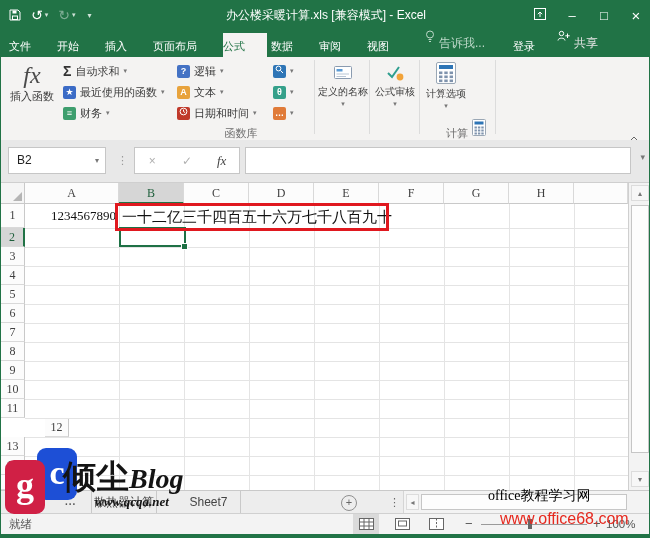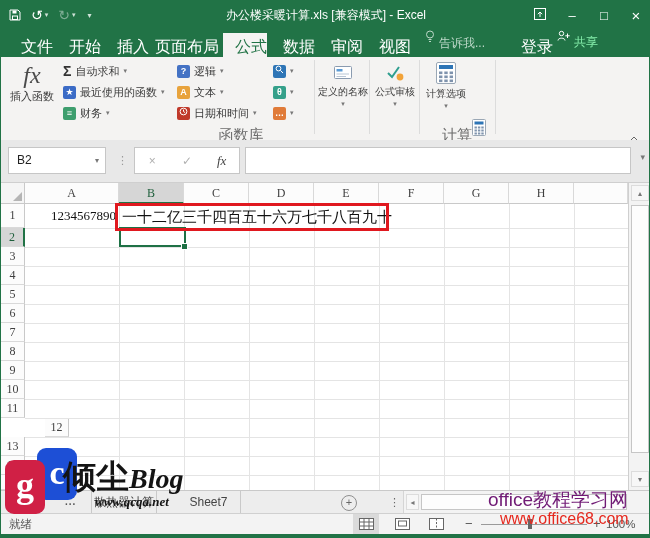--- a/index.html
+++ b/index.html
@@ -12,34 +12,34 @@
   .qat{position:absolute;left:8px;top:0;height:30px;display:flex;align-items:center;gap:10px;}
   .qbtn{display:flex;align-items:center;color:#fff;font-size:14px;line-height:30px;cursor:default;}
   .qbtn .car{font-size:7px;margin-left:2px;color:#cfe3d8;}
   .qbtn.dim{color:#7fae95;}
   .title{position:absolute;left:160px;right:160px;top:0;height:30px;line-height:30px;text-align:center;
          font-size:12px;color:#fff;white-space:nowrap;}
   .winctl{position:absolute;right:6px;top:0;height:30px;display:flex;align-items:center;gap:14px;}
   .wbtn{color:#fff;font-size:13px;width:18px;text-align:center;}
   
   .tabstrip{position:absolute;left:0;top:30px;width:650px;height:27px;background:#217346;}
-  .rtab{position:absolute;top:3px;height:27px;line-height:27px;text-align:right;color:#fff;font-size:16px;}
+  .rtab{position:absolute;top:3px;height:27px;line-height:27px;text-align:left;color:#fff;font-size:11px;}
   .rtab.active{background:#f4f3f2;color:#217346;}
   .tellme{position:absolute;top:0;height:27px;line-height:27px;color:#bcd8c8;font-size:12px;display:flex;align-items:flex-start;gap:4px;}
   
   .ribbon{position:absolute;left:0;top:57px;width:650px;height:83px;background:#f4f3f2;border-bottom:1px solid #d4d4d4;}
   .bigbtn{position:absolute;top:3px;height:62px;text-align:center;color:#3b3b3b;}
   .fxbig{font-family:"Liberation Serif","DejaVu Serif",serif;font-style:italic;font-size:24px;color:#4a4a4a;line-height:30px;}
   .biglabel{font-size:11px;color:#3b3b3b;line-height:13px;white-space:nowrap;}
   .fnrow{position:absolute;height:20px;display:flex;align-items:center;gap:4px;font-size:11px;color:#3b3b3b;white-space:nowrap;}
   .ibox{display:inline-block;width:13px;height:13px;border-radius:2px;color:#fff;font-size:9px;line-height:13px;
         text-align:center;font-weight:bold;flex:0 0 13px;}
   .car{font-size:7px;color:#777;}
   .vsep{position:absolute;top:3px;width:1px;height:74px;background:#dcdcdc;}
-  .grplabel{position:absolute;top:69px;font-size:15px;color:#6d6d6d;text-align:center;}
+  .grplabel{position:absolute;top:69px;font-size:11px;color:#6d6d6d;text-align:center;}
   .tallbtn{position:absolute;top:3px;height:62px;text-align:center;color:#3b3b3b;}
   .tallbtn .tlabel{font-size:10px;white-space:nowrap;line-height:12px;}
   .tallbtn .car{display:block;margin-top:2px;}
   .collapse{position:absolute;right:12px;top:71px;color:#666;}
   
   .fbar{position:absolute;left:0;top:140px;width:650px;height:43px;background:#e8e8e8;border-bottom:1px solid #cfcfcf;box-sizing:border-box;}
   .namebox{position:absolute;left:7px;top:7px;width:98px;height:27px;background:#fff;border:1px solid #c6c6c6;box-sizing:border-box;
            font-size:12px;color:#222;line-height:25px;padding-left:8px;}
   .namebox .car{position:absolute;right:6px;top:0;line-height:25px;font-size:8px;}
   .fdots{position:absolute;left:116px;top:7px;height:27px;line-height:27px;color:#999;font-size:11px;}
@@ -109,21 +109,21 @@
   .wm{z-index:50;pointer-events:none;}
   .logo-blue{position:absolute;left:36px;top:448px;width:40px;height:52px;background:#1d4fd6;border-radius:9px;
              color:#fff;font-family:"Liberation Serif","DejaVu Serif",serif;font-weight:bold;font-size:34px;line-height:50px;text-align:center;}
   .logo-red{position:absolute;left:4px;top:460px;width:40px;height:54px;background:#d02045;border-radius:9px;
             color:#fff;font-family:"Liberation Serif","DejaVu Serif",serif;font-weight:bold;font-size:36px;line-height:50px;text-align:center;}
   .wm-brand{position:absolute;left:62px;top:458px;color:#141414;font-family:"Liberation Serif","DejaVu Serif",serif;
             font-weight:bold;font-size:33px;line-height:38px;white-space:nowrap;}
   .wm-blog{font-style:italic;font-size:28px;font-family:"Liberation Serif","DejaVu Serif",serif;}
   .wm-url-l{position:absolute;left:94px;top:494px;color:#141414;font-weight:bold;font-style:italic;font-size:13px;
             font-family:"Liberation Serif","DejaVu Serif",serif;}
-  .wm-site{position:absolute;left:487px;top:487px;color:#701a75;font-size:19px;white-space:nowrap;}
+  .wm-site{position:absolute;left:487px;top:487px;color:#000000;font-size:14px;white-space:nowrap;font-family:Liberation Serif, serif;}
   .wm-url-r{position:absolute;left:499px;top:510px;color:#e6281e;font-size:16px;white-space:nowrap;}
 </style>
 </head>
 <body>
 
 <div class="win">
 
   <div class="titlebar">
     <div class="qat">
       <span class="qbtn">
@@ -175,21 +175,21 @@
         </svg>
       <span>告诉我...</span>
     </span>
     <span class="rtab" style="left:512px;width:40px;">登录</span>
     <span class="tellme" style="left:556px;color:#fff;">
       <svg width="13" height="12" viewBox="0 0 13 12">
           <circle cx="4.5" cy="3.5" r="2.2" stroke="#fff" fill="none"></circle>
           <path d="M1 10.5 C1 7.4 8 7.4 8 10.5" stroke="#fff" fill="none"></path>
           <path d="M10.5 3.5 V8 M8.3 5.8 H12.7" stroke="#fff" fill="none"></path>
         </svg>
-      <span style="color:#86efac;font-family:Liberation Mono, monospace;">共享</span>
+      <span style="color:#e5e5e5;">共享</span>
     </span>
   </div>
 
   <div class="ribbon">
 
     <div class="bigbtn" style="left:4px;width:54px;">
       <div class="fxbig">fx</div>
       <div class="biglabel">插入函数</div>
     </div>
 

